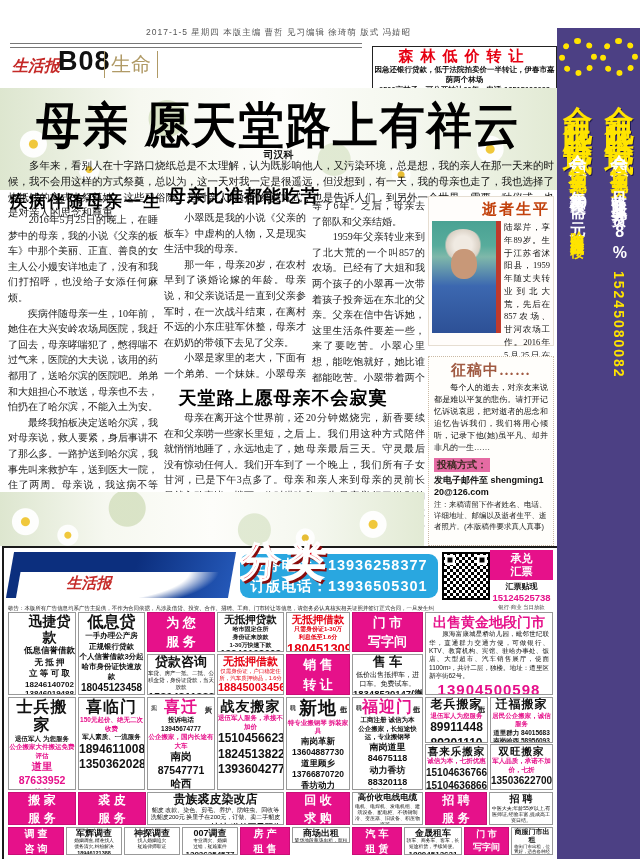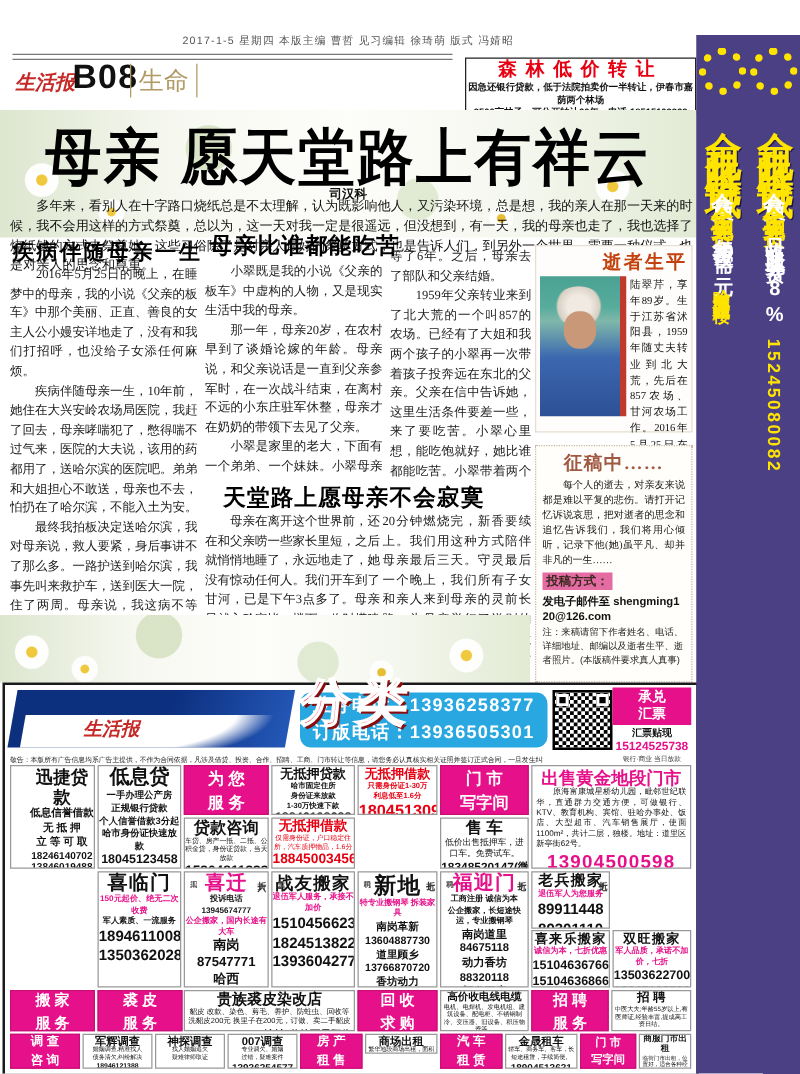--- a/index.html
+++ b/index.html
@@ -233,26 +233,38 @@
     <div class="cell" style="left:143px;top:106px;width:68px;height:41px;">
       <div class="adt" style="font-size:13px;">贷款咨询</div>
       <div style="font-size:5.5px;line-height:1.25;">车贷、房产一抵、二抵、公积金贷，身份证贷款，当天放款</div>
       <div class="adp" style="font-size:11px;">15304811333</div>
     </div>
     <div class="cell" style="left:213px;top:106px;width:67px;height:41px;">
       <div class="adt red" style="font-size:11px;">无抵押借款</div>
       <div class="red" style="font-size:5.5px;line-height:1.25;">仅需身份证，户口稳定住所，汽车质押物品，1.6分</div>
       <div class="adp red" style="font-size:11px;">18845003456</div>
     </div>
+    <div class="cell pinkc" style="left:282px;top:106px;width:64px;height:41px;font-size:13px;">
+      <span class="pre">销 售
+转 让</span>
+    </div>
     <div class="cell" style="left:348px;top:106px;width:71px;height:41px;">
       <div class="adt" style="font-size:13px;">售 车</div>
       <div style="font-size:7px;line-height:1.3;">低价出售抵押车，进口车。免费试车。</div>
       <div class="adp" style="font-size:9.5px;">18348520147(微信)</div>
     </div>
 
+    <div class="cell" style="left:4px;top:149px;width:68px;height:93px;">
+      <div class="mvt">士兵搬家</div>
+      <div class="mvs">退伍军人 为您服务</div>
+      <div class="mvs mag">公企搬家大件搬运免费评估</div>
+      <div class="mvp mag pre">道里 87633952
+道外 81669994
+南岗香坊 59772561</div>
+    </div>
     <div class="cell" style="left:74px;top:149px;width:67px;height:93px;">
       <div class="mvt">喜临门</div>
       <div class="mvs mag">150元起价、绝无二次收费</div>
       <div class="mvs">军人素质、一流服务</div>
       <div class="mvp pre" style="font-size:12px;">18946110086
 13503620282</div>
     </div>
     <div class="cell" style="left:143px;top:149px;width:68px;height:93px;">
       <span class="badgeL">招工人</span>
       <span class="badgeR">六折</span>
@@ -293,20 +305,28 @@
 新发平房 55120118
 道外江北 88103118</div>
     </div>
     <div class="cell" style="left:421px;top:149px;width:63px;height:46px;">
       <span class="badgeR">七折</span>
       <div class="mvt" style="font-size:12px;">老兵搬家</div>
       <div class="mvs mag">退伍军人为您服务</div>
       <div class="mvp pre" style="font-size:12px;">89911448
 89301110</div>
     </div>
+    <div class="cell" style="left:486px;top:149px;width:63px;height:46px;">
+      <div class="mvt" style="font-size:12px;">迁福搬家</div>
+      <div class="mvs mag">居民公企搬家，诚信服务</div>
+      <div class="mvp pre" style="font-size:6.5px;">道里群力 84015683
+南岗哈西 58956093
+道外太平 13903658971
+松北江北 15045092717</div>
+    </div>
     <div class="cell" style="left:421px;top:196px;width:63px;height:46px;">
       <div class="mvt" style="font-size:10.5px;">喜来乐搬家</div>
       <div class="mvs mag">诚信为本，七折优惠</div>
       <div class="mvp pre" style="font-size:10px;">15104636766
 15104636866</div>
     </div>
     <div class="cell" style="left:486px;top:196px;width:63px;height:46px;">
       <div class="mvt" style="font-size:10.5px;">双旺搬家</div>
       <div class="mvs mag">军人品质，承诺不加价，七折</div>
       <div class="mvp pre" style="font-size:10px;">13503622700

